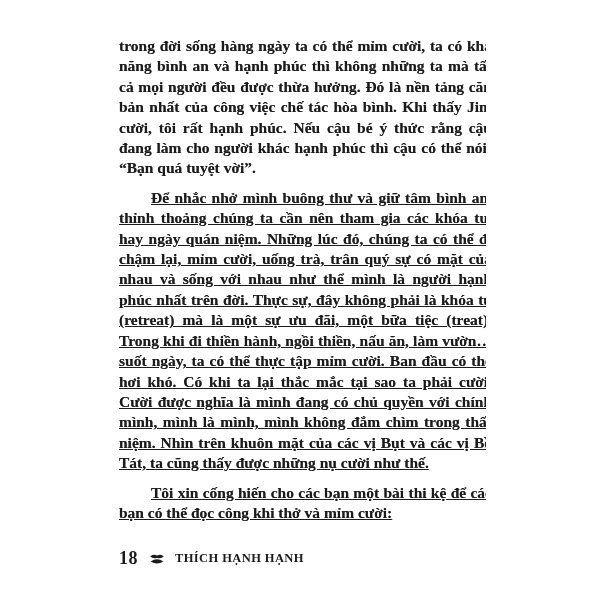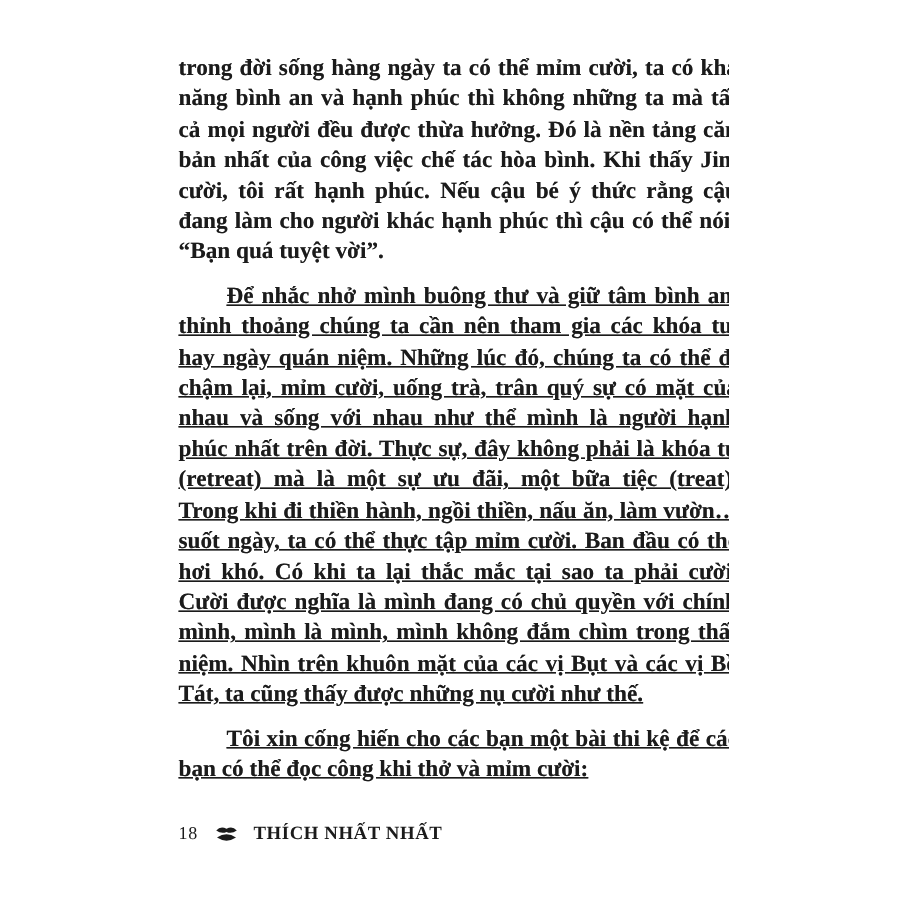--- a/index.html
+++ b/index.html
@@ -35,22 +35,22 @@
     text-decoration: underline;
   }
   .footer {
     position: absolute;
     left: 119px;
     top: 548px;
     display: flex;
     align-items: center;
   }
   .pagenum {
-    font-size: 12px;
-    font-weight: 400;
+    font-size: 18px;
+    font-weight: 700;
     letter-spacing: 0.5px;
   }
   .ornament {
     display: inline-flex;
     margin: 1px 9px 0 10px;
   }
   .ornament svg { display: block; }
   .author {
     font-size: 12.5px;
     font-weight: 700;
@@ -72,16 +72,16 @@
   <div class="footer">
     <span class="pagenum">18</span>
     <span class="ornament">
       <svg width="18" height="12" viewBox="0 0 20 14" aria-hidden="true">
         <g fill="#1b1b1b">
           <path d="M2 4.2 Q5.5 0.4 10 3 Q14.5 0.4 18 4.2 Q14 7.2 10 5.4 Q6 7.2 2 4.2 Z"></path>
           <path d="M2.6 9.8 Q10 4.6 17.4 9.8 Q10 14.6 2.6 9.8 Z"></path>
         </g>
       </svg>
     </span>
-    <span class="author">THÍCH NHẤT NHẤT</span>
+    <span class="author">THÍCH HẠNH HẠNH</span>
   </div>
 
 </div>
 
 </body></html>

